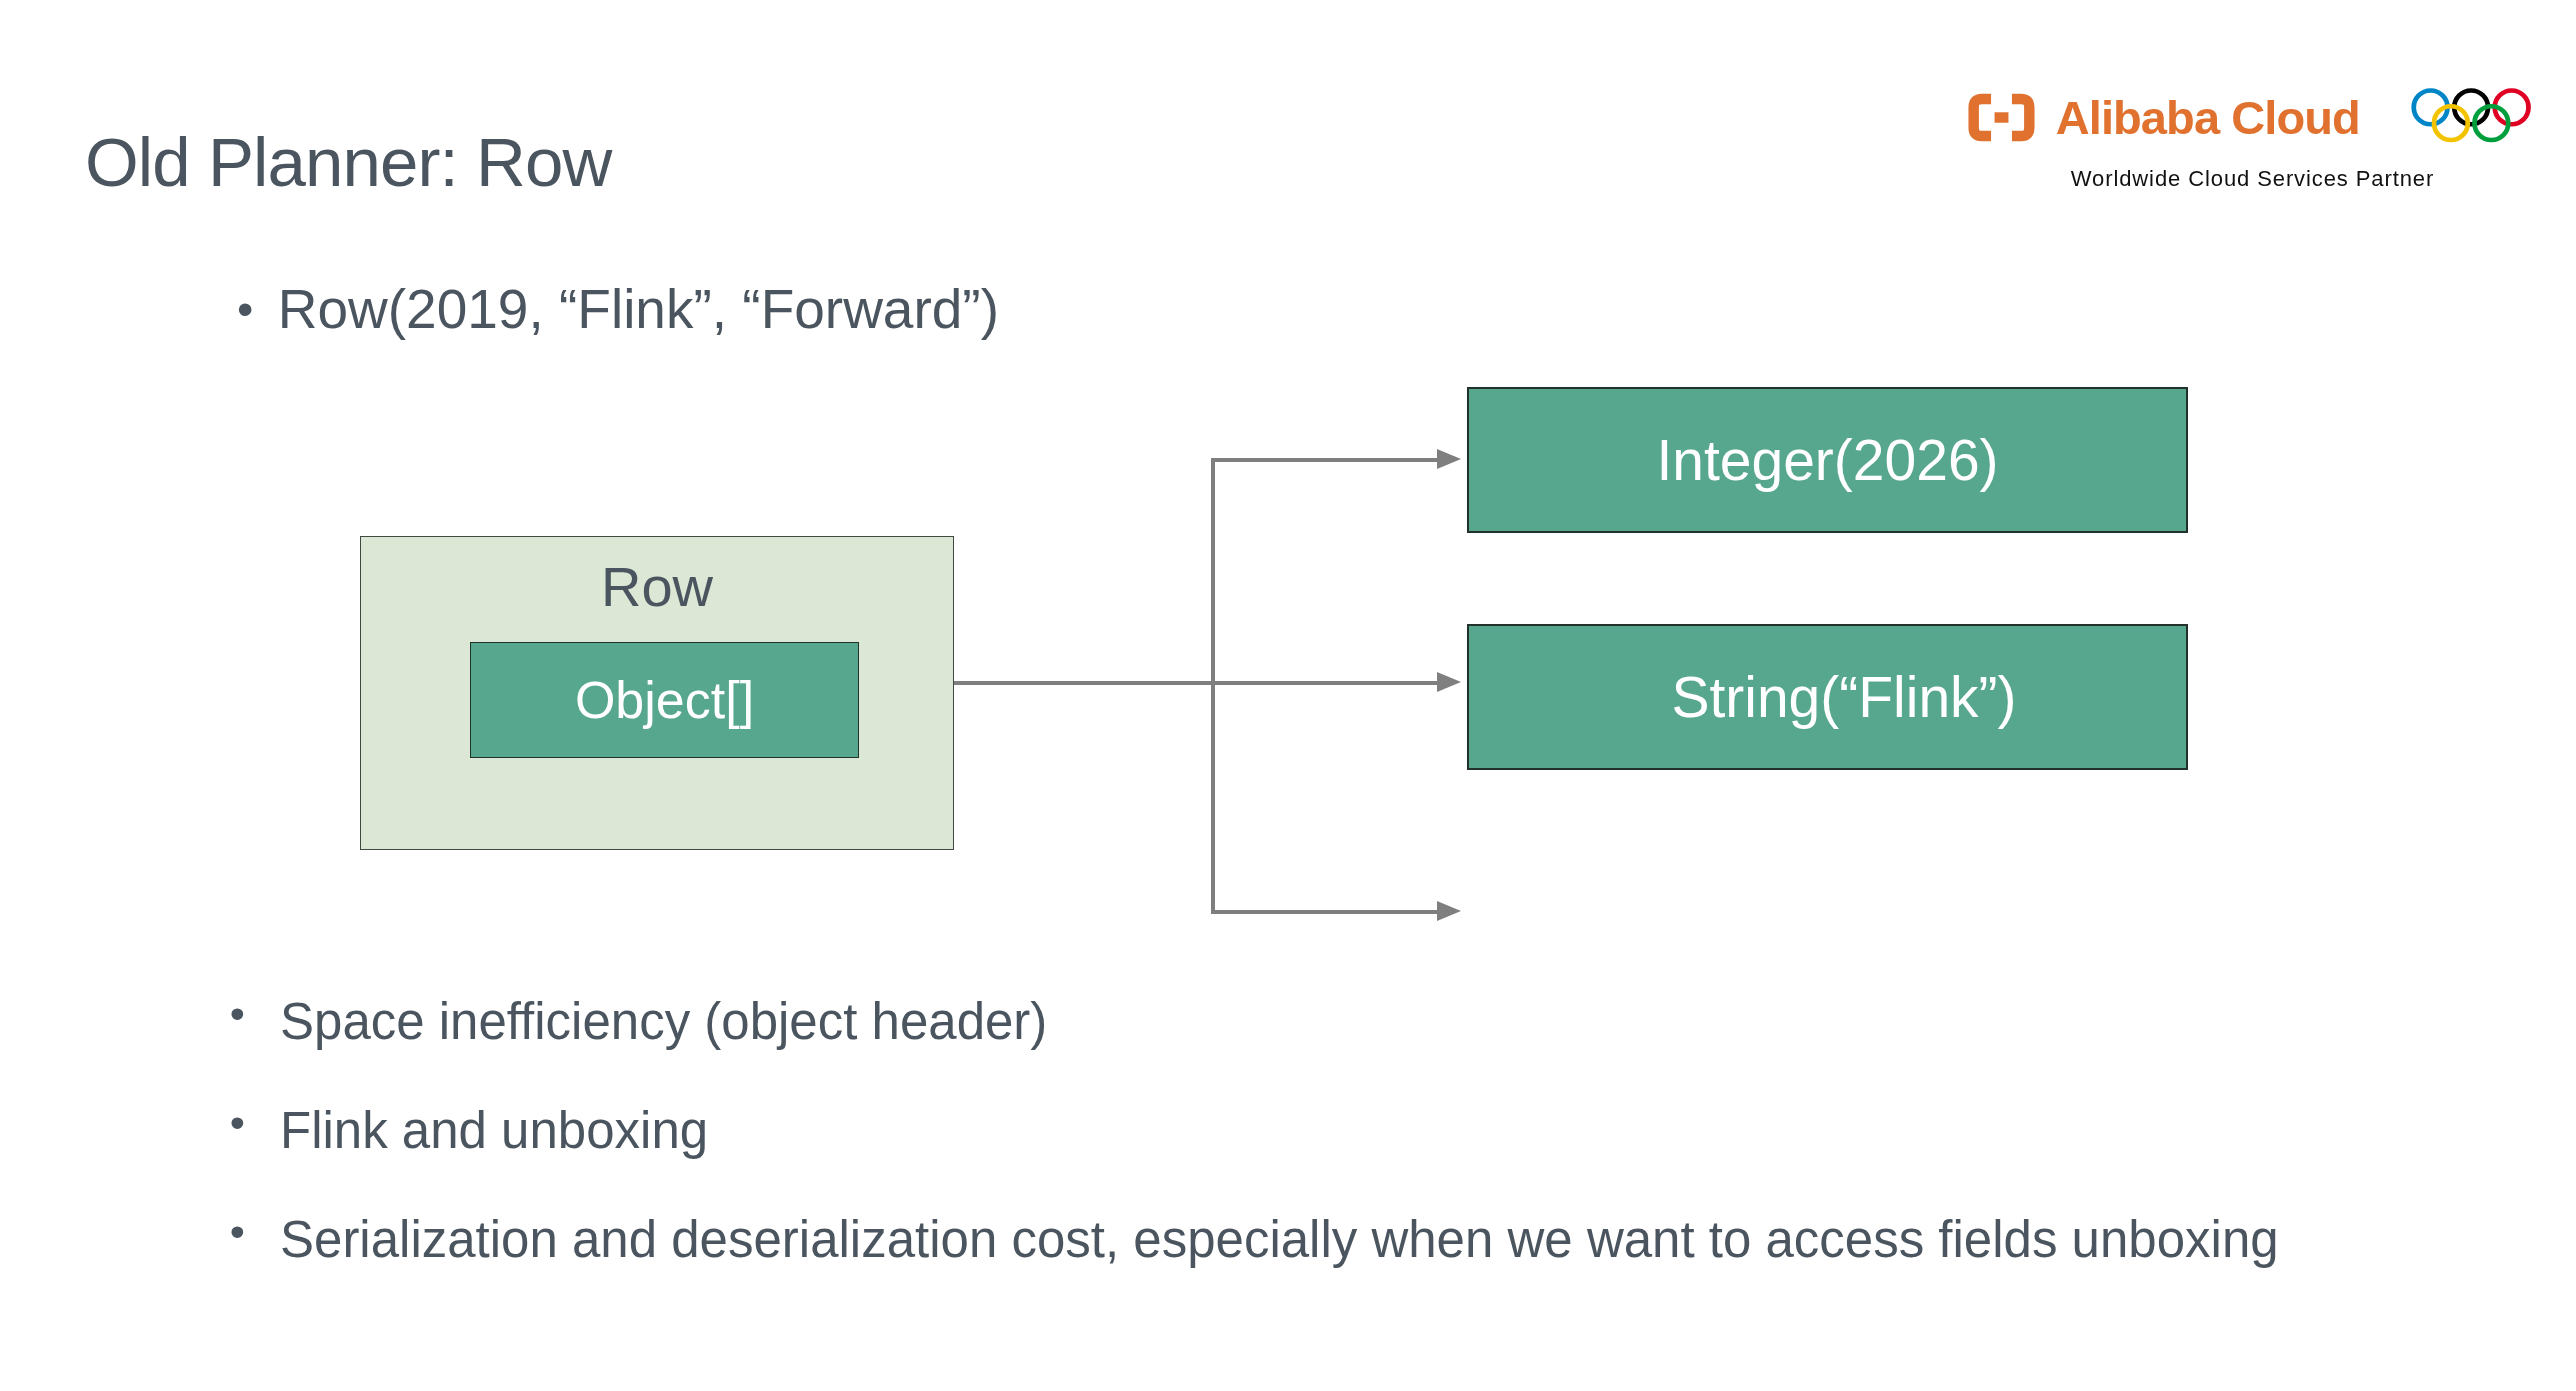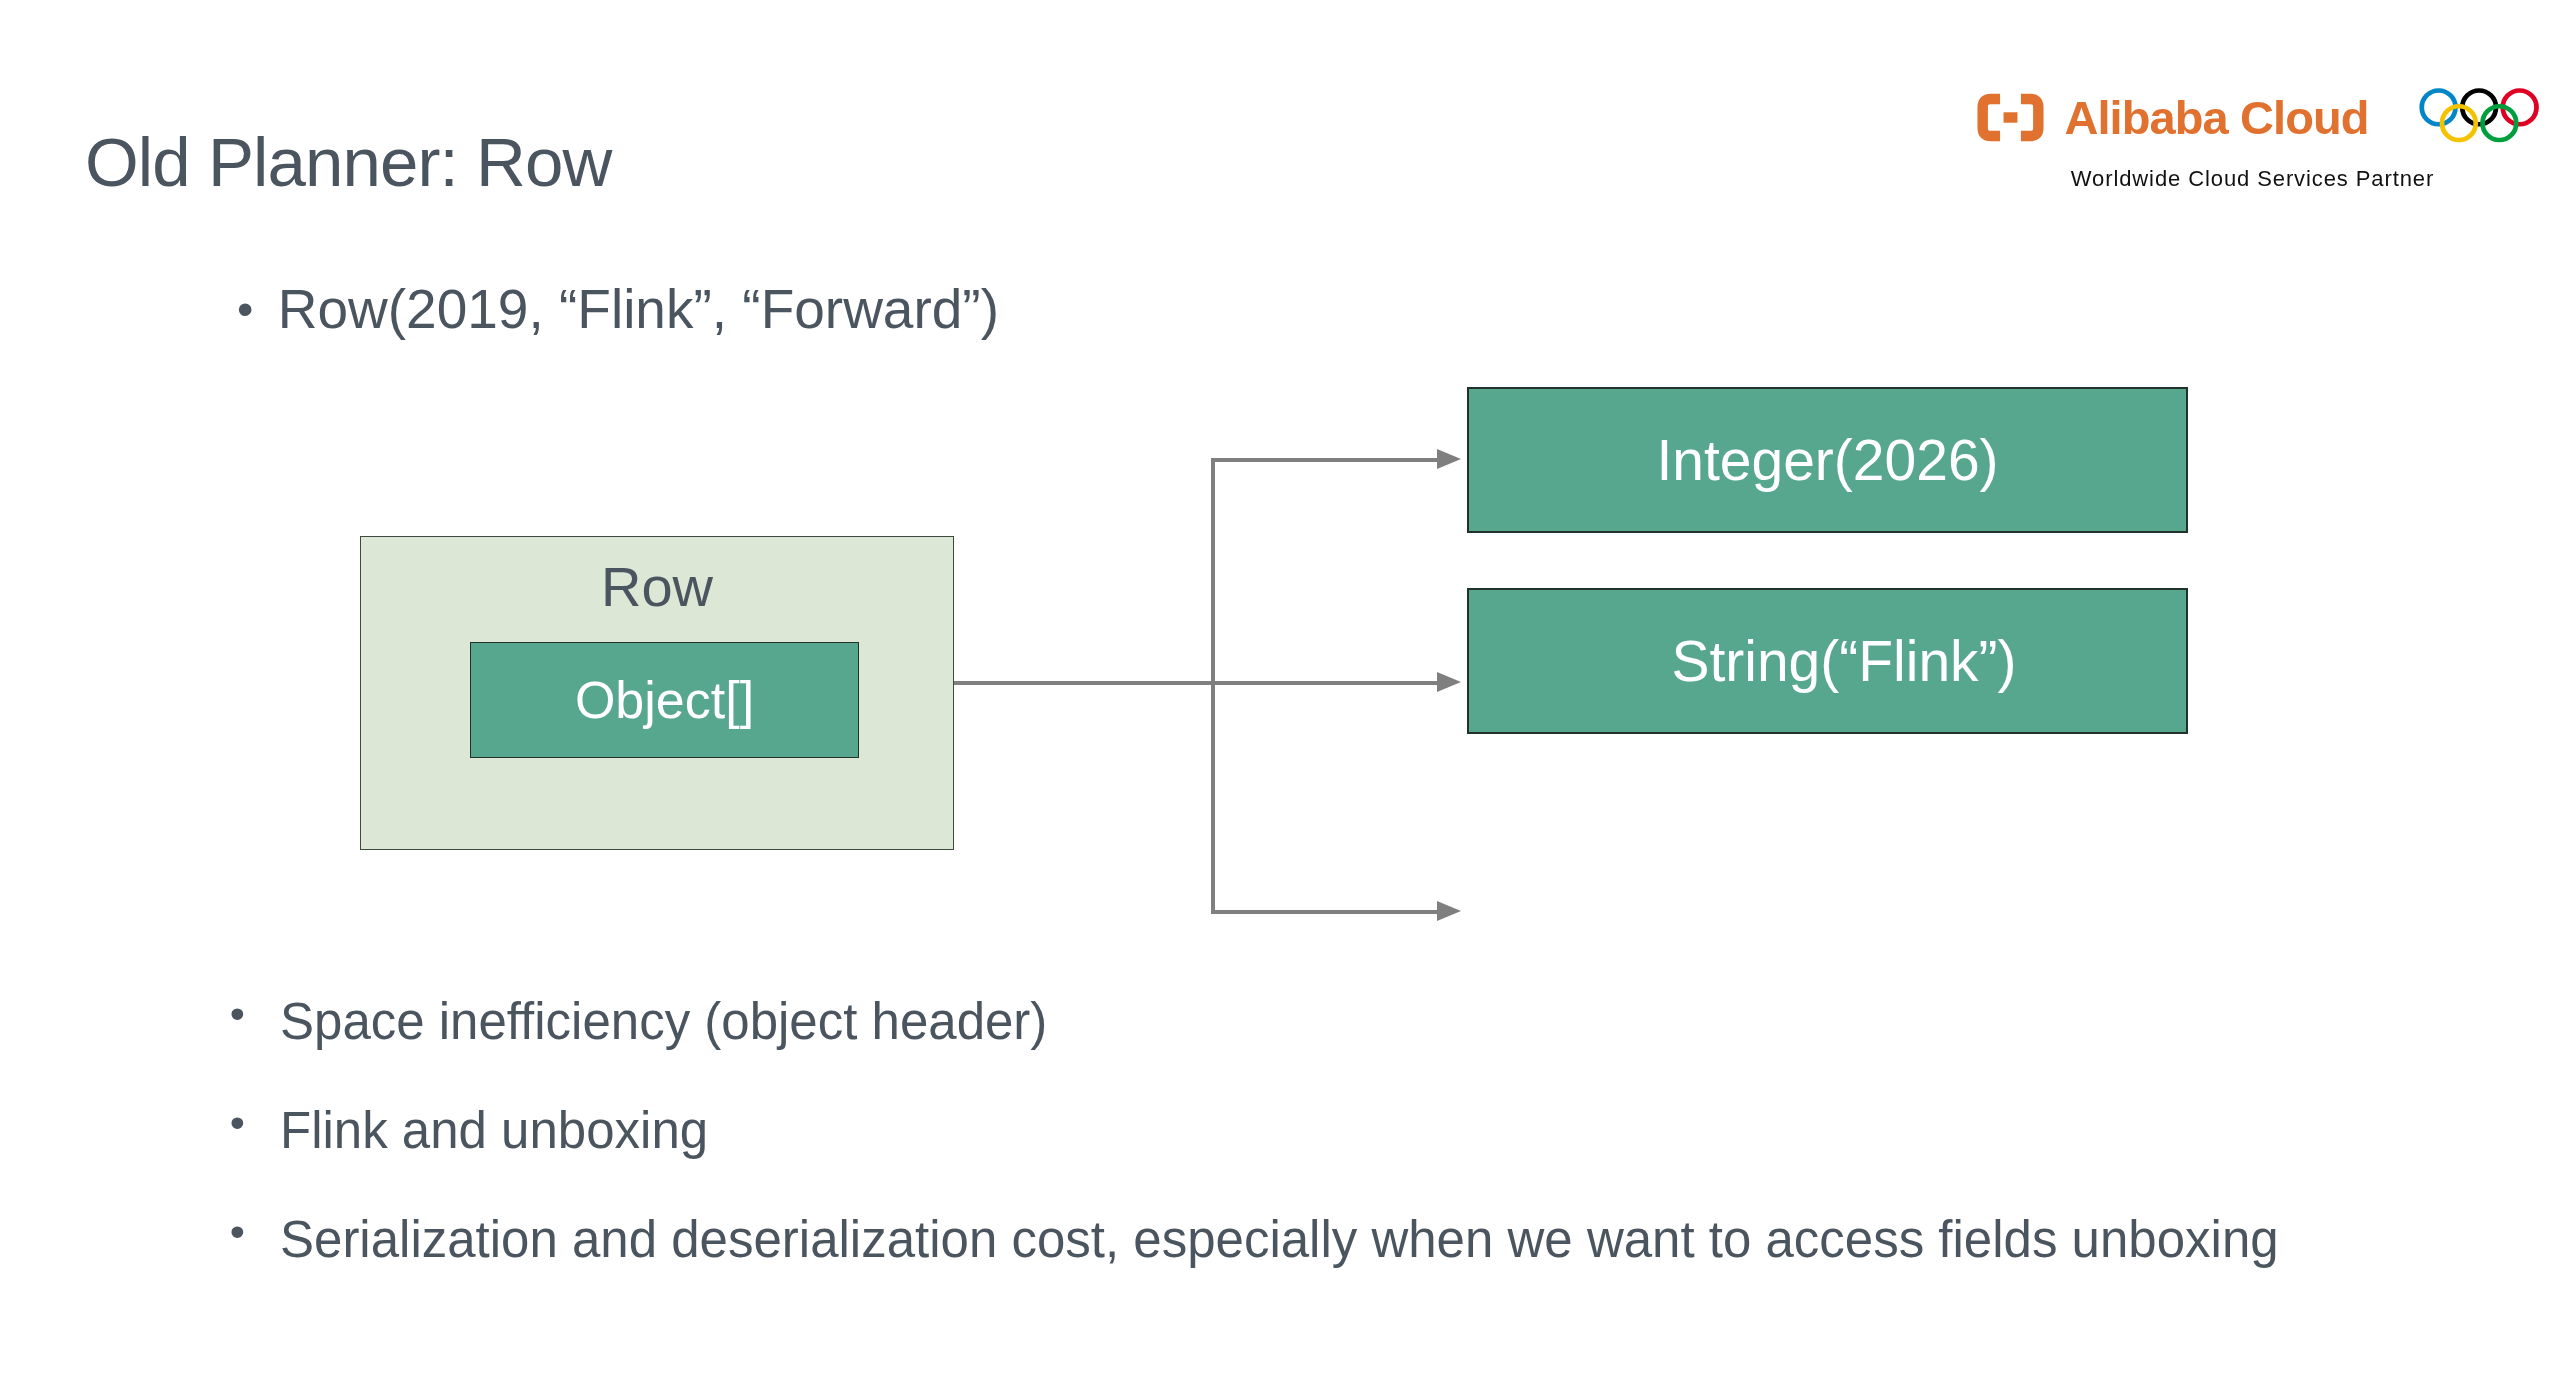--- a/index.html
+++ b/index.html
@@ -15,21 +15,21 @@
   .title{
     position:absolute;left:69px;top:111px;
     margin:16px;
     font-size:69px;font-weight:400;line-height:1.05;
     color:var(--dark_text);
     letter-spacing:-0.9px;
   }
 
   
   .logo{position:absolute;top:80px;right:45px;width:557px;}
-  .logo-row{display:flex;align-items:center;justify-content:flex-start;gap:17.4px;height:75px;}
+  .logo-row{display:flex;align-items:center;justify-content:center;gap:17.4px;height:75px;}
   .bracket-icon{width:73px;height:51px;flex:0 0 auto;}
   .bracket-icon path{stroke:var(--brand_orange);stroke-width:9;fill:none;stroke-linejoin:round;stroke-linecap:butt;}
   .brand{
     font-size:47px;font-weight:700;color:var(--brand_orange);
     letter-spacing:-0.9px;white-space:nowrap;
   }
   .logo-divider{width:2.6px;height:64px;background:var(--divider_gray);margin:0 7px;}
   .rings-icon{width:131px;height:63px;flex:0 0 auto;}
   .rings-icon circle{fill:none;stroke-width:4.2;}
   .ring-blue{stroke:var(--ring_blue);}
@@ -90,21 +90,21 @@
   
   .field{
     position:absolute;left:1467px;width:721px;height:146px;
     background:var(--teal);
     border:2.6px solid var(--box_border);
     box-sizing:border-box;
     display:flex;align-items:center;justify-content:center;
     font-size:57px;color:#ffffff;
   }
   .field-1{top:387px;}
-  .field-2{top:588px;padding-left:33px;}
+  .field-2{top:624px;padding-left:33px;}
   .field-3{top:837px;}
 
   
   .bullets{
     position:absolute;left:228px;top:982px;width:2116px;
     list-style:none;margin:0;padding:0;
   }
   .bullets li{
     position:relative;
     padding-left:52px;

